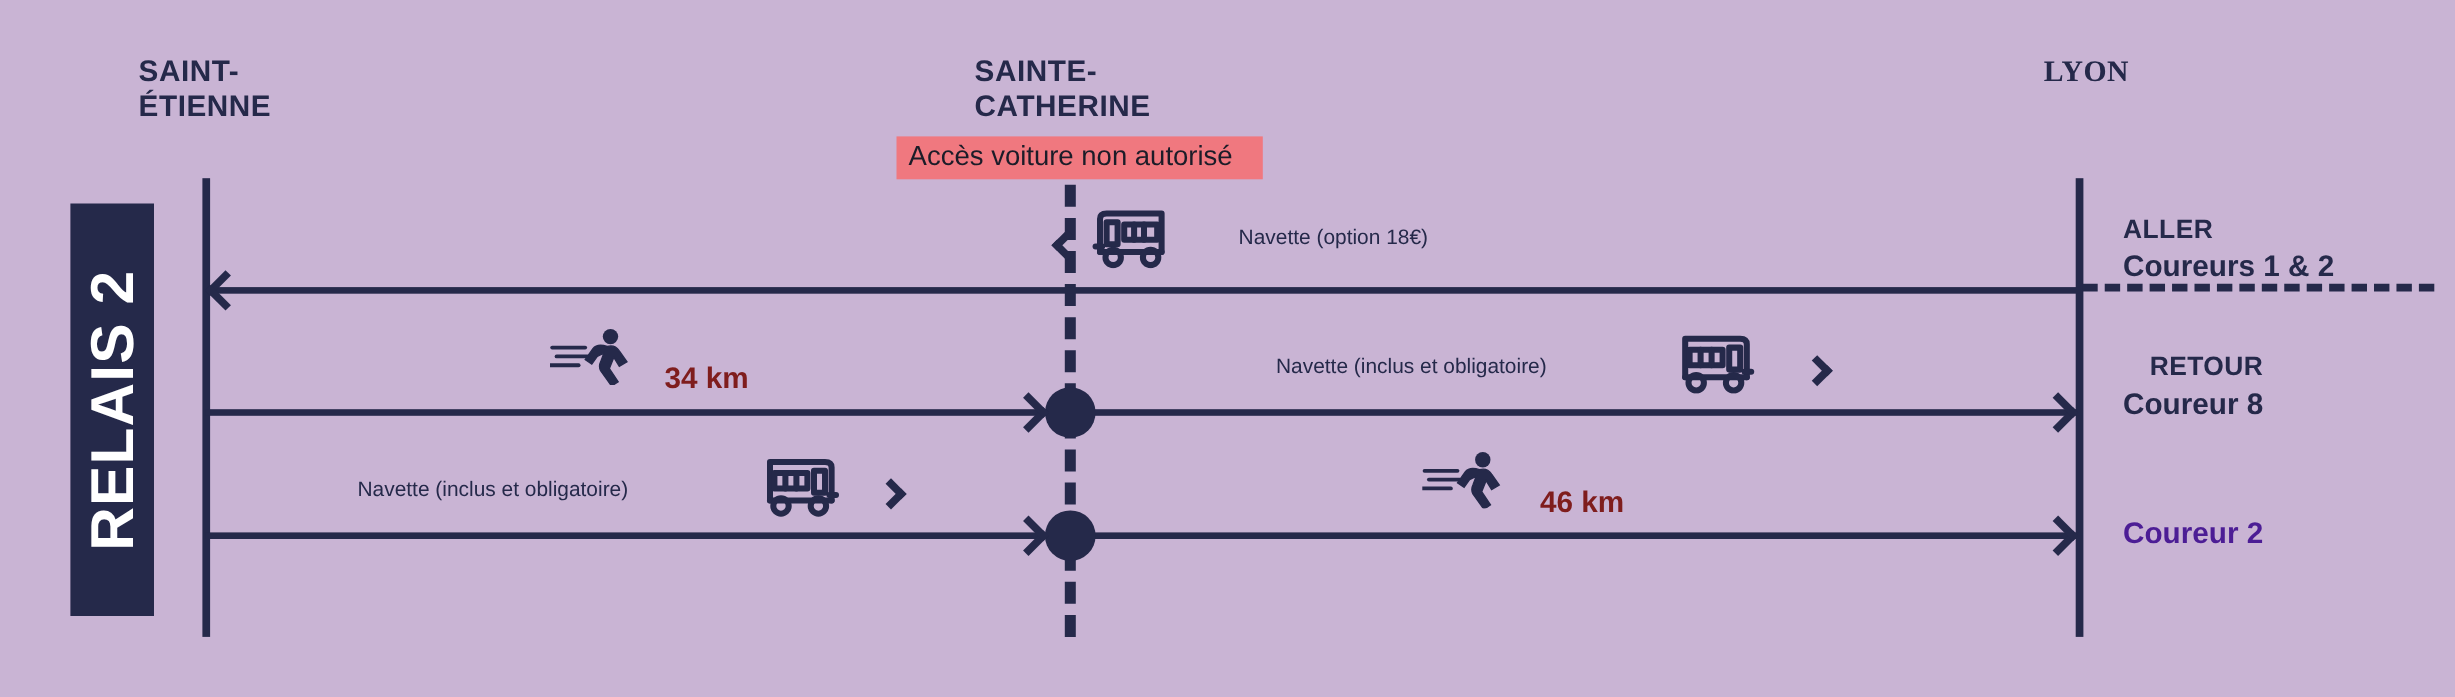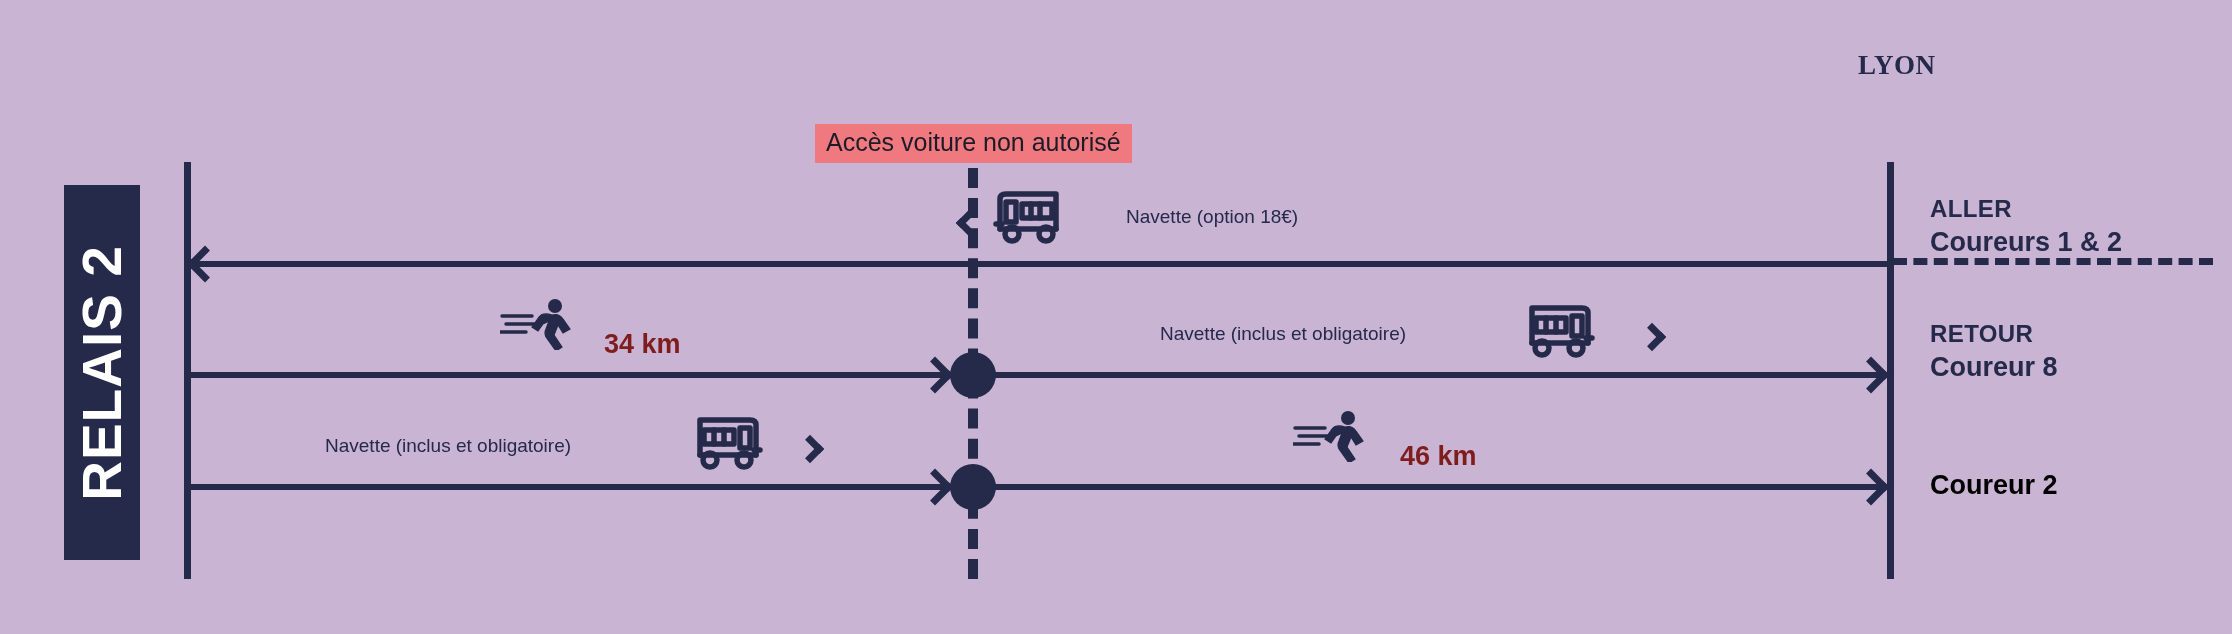--- a/index.html
+++ b/index.html
@@ -40,21 +40,21 @@
   #station-title-0{ left:126px; top:50px; }
   #station-title-1{ left:886px; top:50px; }
   #station-title-2{ left:1858px; top:50px;font-family:Liberation Serif, serif; }
 
   
   #warning-badge{
     position:absolute; left:815px; top:124px;
     background:#f0787f;
     color:#1c1c28;
     font-size:25px;
-    padding:4px 11px 6px 11px;
+    padding:4px 27px 6px 11px;
     white-space:nowrap;
   }
 
   
   .vline{
     position:absolute; width:7px; background:#25294a;
   }
   #vline-left  { left:184px;  top:162px; height:417px; }
   #vline-right { left:1887px; top:162px; height:417px; }
 
@@ -113,24 +113,24 @@
   
   .dir-block{ position:absolute; color:#25294a; }
   .dir-block .dir-head{
     font-size:24px; font-weight:bold; letter-spacing:0.4px;
     white-space:nowrap; margin-bottom:4px;
   }
   .dir-block .dir-sub{
     font-size:27px; font-weight:bold; white-space:nowrap;
   }
   #dir-aller { left:1930px; top:195px; }
-  #dir-retour{ left:1930px; top:320px; }
+  #dir-retour{ left:1930px; top:320px;text-align:right; }
   #dir-coureur2{
     position:absolute; left:1930px; top:470px;
-    font-size:27px; font-weight:bold; color:#000000; white-space:nowrap;
+    font-size:27px; font-weight:bold; color:#4c1d95; white-space:nowrap;
   }
 
   
   #dir-divider{
     position:absolute; left:1893px; top:258px;
     width:320px; height:0;
     border-top:7px dashed #25294a;
   }
 
   
@@ -166,20 +166,24 @@
 </style>
 </head>
 <body>
 
 <div id="stage">
 
   <div id="relais-badge">
     <span class="vtext">RELAIS 2</span>
   </div>
 
+  <div class="station-title" id="station-title-0">SAINT-
+ÉTIENNE</div>
+  <div class="station-title" id="station-title-1">SAINTE-
+CATHERINE</div>
   <div class="station-title" id="station-title-2">LYON</div>
 
   <div id="warning-badge">Accès voiture non autorisé</div>
 
   <div class="vline" id="vline-left"></div>
   <div id="vline-mid"></div>
   <div class="vline" id="vline-right"></div>
 
   <div class="hline" id="hline-row1"></div>
   <div class="arrow left" id="arrow-row1"></div>

